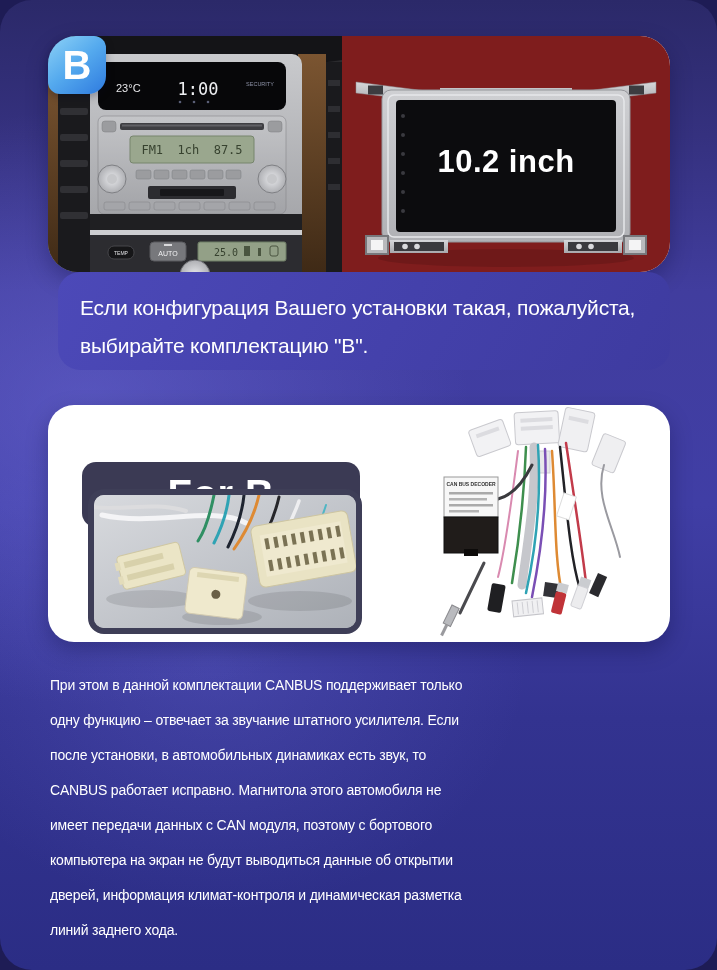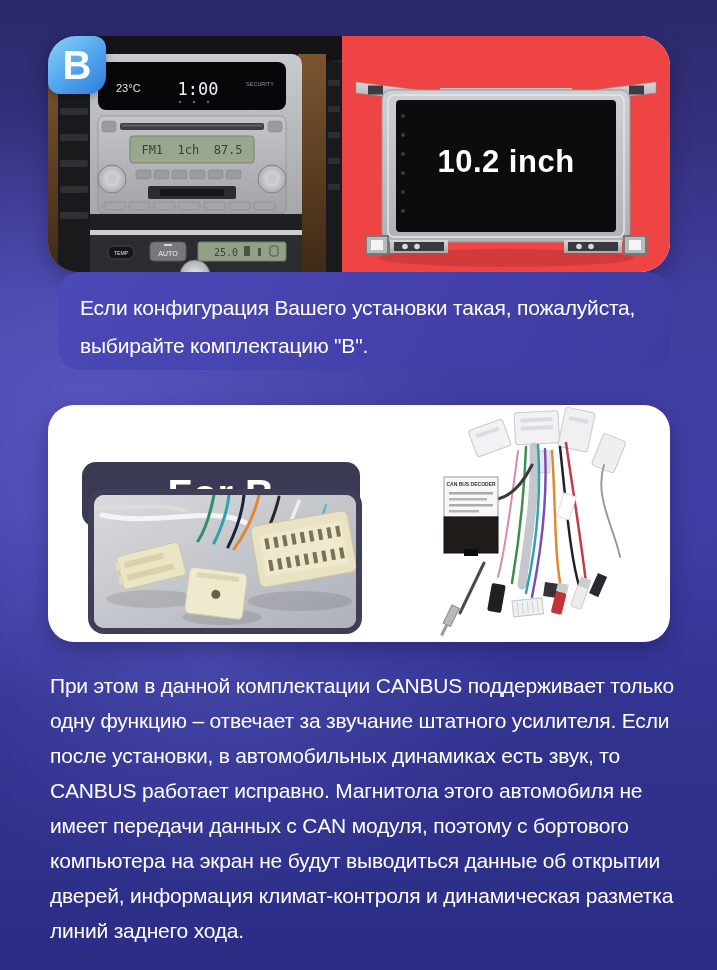--- a/index.html
+++ b/index.html
@@ -3,25 +3,26 @@
 <meta charset="utf-8">
 <style>
   html,body{margin:0;padding:0;background:#1e1c55;}
   .page{
     position:relative;width:717px;height:970px;margin:0 auto;overflow:hidden;
     font-family:"Liberation Sans",sans-serif;
     background:
       radial-gradient(ellipse 620px 480px at 12% 42%, rgba(122,120,232,0.40), rgba(122,120,232,0) 62%),
       radial-gradient(ellipse 520px 420px at 30% 68%, rgba(110,110,220,0.28), rgba(110,110,220,0) 60%),
       linear-gradient(180deg,#2b2969 0%,#35317f 14%,#413d9e 30%,#403ea5 52%,#333390 74%,#2b2d85 100%);
+    border-radius: 32px;
   }
   .card{position:absolute;background:#fff;box-shadow:0 8px 22px rgba(5,5,40,.28);}
   .card1{left:48px;top:36px;width:622px;height:236px;border-radius:30px;overflow:hidden;display:flex;}
   .photo-dash{position:relative;width:294px;height:236px;flex:none;}
-  .photo-unit{position:relative;width:328px;height:236px;flex:none;background:#ef4444;}
+  .photo-unit{position:relative;width:328px;height:236px;flex:none;background:#7f1d1d;}
   .unit-size{
     position:absolute;left:54px;top:108px;width:220px;text-align:center;
     color:#fff;font-weight:bold;font-size:31px;letter-spacing:.5px;
   }
   .b-badge{
     position:absolute;left:48px;top:36px;width:58px;height:58px;
     border-radius:28px 12px 18px 12px;
     background:linear-gradient(140deg,#8ed2f6 0%,#55aaee 48%,#2e7adf 100%);
     color:#fff;font-size:40px;font-weight:bold;display:flex;align-items:center;justify-content:center;
     box-shadow:0 3px 8px rgba(0,0,30,.30);z-index:5;
@@ -40,21 +41,21 @@
     background:#3b3a54;color:#fff;font-size:40px;font-weight:bold;
     display:flex;align-items:center;justify-content:center;letter-spacing:.5px;margin-top:48px;
   }
   .photo-connectors{
     position:absolute;left:40px;top:84px;width:274px;height:145px;box-sizing:border-box;
     border:6px solid #3e3e57;border-radius:16px;overflow:hidden;background:#c3c6cb;
   }
   .photo-harness{position:absolute;left:366px;top:2px;width:250px;height:233px;}
   .note2-text{
     position:absolute;left:50px;top:668px;width:662px;
-    color:#fff;font-size:21px;line-height:35px;white-space:pre-line;letter-spacing:-.2px;
+    color:#fff;font-size:14px;line-height:35px;white-space:pre-line;letter-spacing:-.2px;
   }
   svg{display:block;}
   .mono{font-family:"DejaVu Sans Mono",monospace;}
 </style>
 </head>
 <body>
 
 <div class="page">
 
   <div class="card card1">

